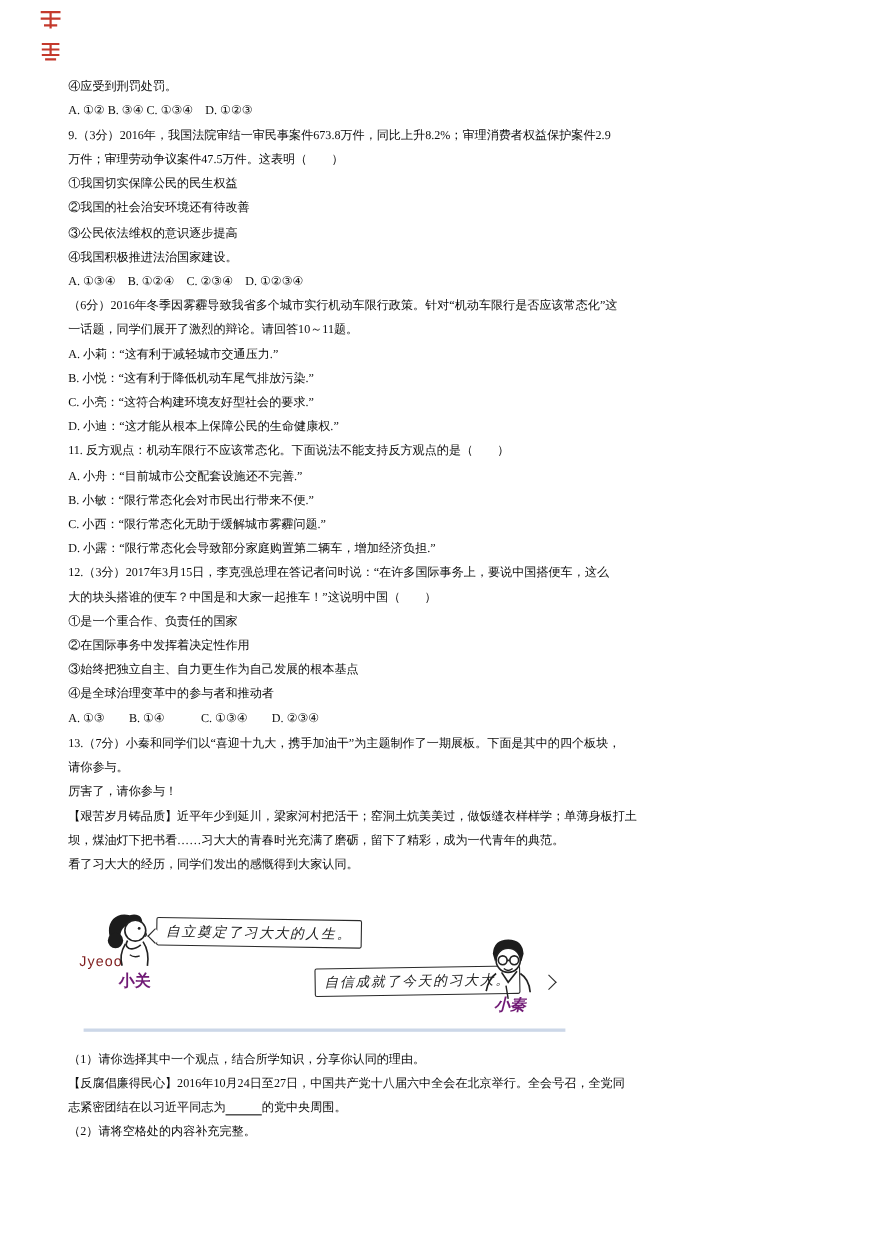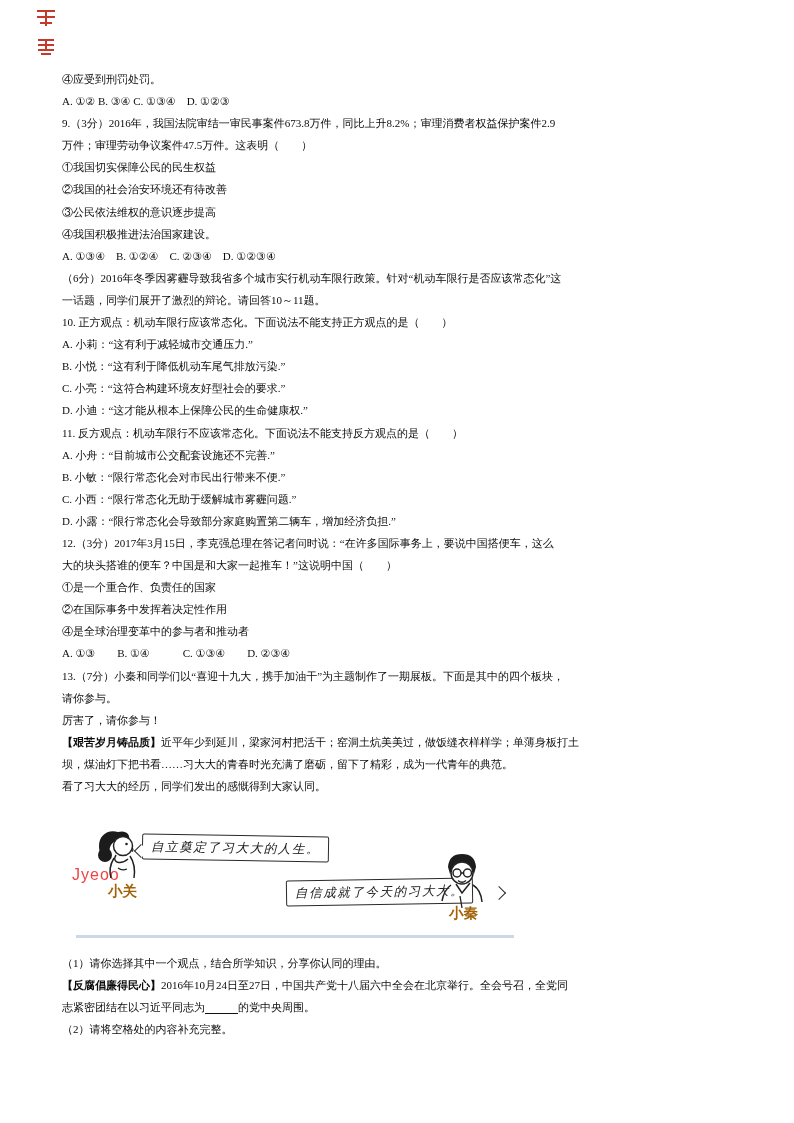--- a/index.html
+++ b/index.html
@@ -4,46 +4,46 @@
 <style>
   html,body{margin:0;padding:0;}
   body{
     width:794px;height:1123px;background:#ffffff;position:relative;overflow:hidden;
     font-family:"Liberation Serif","DejaVu Serif",serif;color:#0c0c0c;
   }
   .doc{position:absolute;left:62px;width:684px;}
   #doc-top{top:68px;}
   #doc-bottom{top:952px;}
   .tl{white-space:pre;font-size:11px;line-height:22.1px;height:22.1px;}
-  .bseg{font-weight:bold;}
+  .bseg{font-weight:normal;}
   .useg{border-bottom:1.4px solid #111;}
   
   .stamp{position:absolute;left:34px;width:24px;height:22px;color:#c4392c;}
   #stamp1{top:7px;}
   #stamp2{top:36px;}
   
   .illus{position:absolute;left:62px;top:840px;width:684px;height:114px;}
   .figure{position:absolute;}
   #fig-girl{left:26px;top:-12px;}
   #fig-boy{left:369px;top:12px;}
-  .fig-label{position:absolute;font-size:14.5px;font-weight:bold;color:#a16207;}
+  .fig-label{position:absolute;font-size:14.5px;font-weight:bold;color:#701a75;}
   #label-girl{left:46px;top:42px;}
-  #label-boy{left:387px;top:64px;}
+  #label-boy{left:387px;top:64px;font-style:italic;}
   .bubble{
     position:absolute;border:1.6px solid #2a2a2a;background:#fff;color:#1b1b1b;
     font-size:12.5px;font-style:italic;letter-spacing:1.6px;line-height:1;
     padding:6px 8px 5px;white-space:nowrap;border-radius:2px;
   }
   #bubble1{left:80px;top:-5px;transform:rotate(0.9deg);}
   #bubble2{left:224px;top:39px;transform:rotate(-0.9deg);}
   .tail{position:absolute;width:9px;height:9px;background:#fff;}
   #tail1{left:74px;top:6px;border-left:1.6px solid #2a2a2a;border-bottom:1.6px solid #2a2a2a;transform:rotate(45deg);}
   #tail2{left:432px;top:48px;border-right:1.6px solid #2a2a2a;border-top:1.6px solid #2a2a2a;transform:rotate(45deg);}
   .imgline{position:absolute;left:14px;top:95px;width:438px;height:3px;background:#ccd7e8;}
-  .watermark{position:absolute;left:10px;top:26px;color:#ef4444;font-size:16px;
+  .watermark{position:absolute;left:10px;top:26px;color:#7f1d1d;font-size:13px;
     font-family:"Liberation Sans",sans-serif;letter-spacing:1px;}
 </style>
 </head>
 <body>
 
 <div class="stamp" id="stamp1" style="color: rgb(196, 57, 44);">
   <svg width="24" height="22" viewBox="0 0 24 22">
     <g stroke="currentColor" stroke-width="2" fill="none">
       <path d="M3 4 H21 M3 10 H21 M6 16 H18 M12 4 V19"></path>
     </g>
@@ -62,34 +62,34 @@
     <div class="tl"><span>A. ①② B. ③④ C. ①③④　D. ①②③</span></div>
     <div class="tl"><span>9.（3分）2016年，我国法院审结一审民事案件673.8万件，同比上升8.2%；审理消费者权益保护案件2.9</span></div>
     <div class="tl"><span>万件；审理劳动争议案件47.5万件。这表明（　　）</span></div>
     <div class="tl"><span>①我国切实保障公民的民生权益</span></div>
     <div class="tl"><span>②我国的社会治安环境还有待改善</span></div>
     <div class="tl"><span>③公民依法维权的意识逐步提高</span></div>
     <div class="tl"><span>④我国积极推进法治国家建设。</span></div>
     <div class="tl"><span>A. ①③④　B. ①②④　C. ②③④　D. ①②③④</span></div>
     <div class="tl"><span>（6分）2016年冬季因雾霾导致我省多个城市实行机动车限行政策。针对“机动车限行是否应该常态化”这</span></div>
     <div class="tl"><span>一话题，同学们展开了激烈的辩论。请回答10～11题。</span></div>
-    <div class="tl"><span>10. 正方观点：机动车限行应该常态化。下面说法不能支持正方观点的是（　　）</span></div>
     <div class="tl"><span>A. 小莉：“这有利于减轻城市交通压力.”</span></div>
     <div class="tl"><span>B. 小悦：“这有利于降低机动车尾气排放污染.”</span></div>
     <div class="tl"><span>C. 小亮：“这符合构建环境友好型社会的要求.”</span></div>
     <div class="tl"><span>D. 小迪：“这才能从根本上保障公民的生命健康权.”</span></div>
     <div class="tl"><span>11. 反方观点：机动车限行不应该常态化。下面说法不能支持反方观点的是（　　）</span></div>
     <div class="tl"><span>A. 小舟：“目前城市公交配套设施还不完善.”</span></div>
     <div class="tl"><span>B. 小敏：“限行常态化会对市民出行带来不便.”</span></div>
     <div class="tl"><span>C. 小西：“限行常态化无助于缓解城市雾霾问题.”</span></div>
     <div class="tl"><span>D. 小露：“限行常态化会导致部分家庭购置第二辆车，增加经济负担.”</span></div>
     <div class="tl"><span>12.（3分）2017年3月15日，李克强总理在答记者问时说：“在许多国际事务上，要说中国搭便车，这么</span></div>
     <div class="tl"><span>大的块头搭谁的便车？中国是和大家一起推车！”这说明中国（　　）</span></div>
     <div class="tl"><span>①是一个重合作、负责任的国家</span></div>
     <div class="tl"><span>②在国际事务中发挥着决定性作用</span></div>
+    <div class="tl"><span>③始终把独立自主、自力更生作为自己发展的根本基点</span></div>
     <div class="tl"><span>④是全球治理变革中的参与者和推动者</span></div>
     <div class="tl"><span>A. ①③　　B. ①④　　　C. ①③④　　D. ②③④</span></div>
     <div class="tl"><span>13.（7分）小秦和同学们以“喜迎十九大，携手加油干”为主题制作了一期展板。下面是其中的四个板块，</span></div>
     <div class="tl"><span>请你参与。</span></div>
     <div class="tl"><span>厉害了，请你参与！</span></div>
     <div class="tl"><span class="bseg">【艰苦岁月铸品质】</span><span>近平年少到延川，梁家河村把活干；窑洞土炕美美过，做饭缝衣样样学；单薄身板打土</span></div>
     <div class="tl"><span>坝，煤油灯下把书看……习大大的青春时光充满了磨砺，留下了精彩，成为一代青年的典范。</span></div>
     <div class="tl"><span>看了习大大的经历，同学们发出的感慨得到大家认同。</span></div>
   </div>
 

